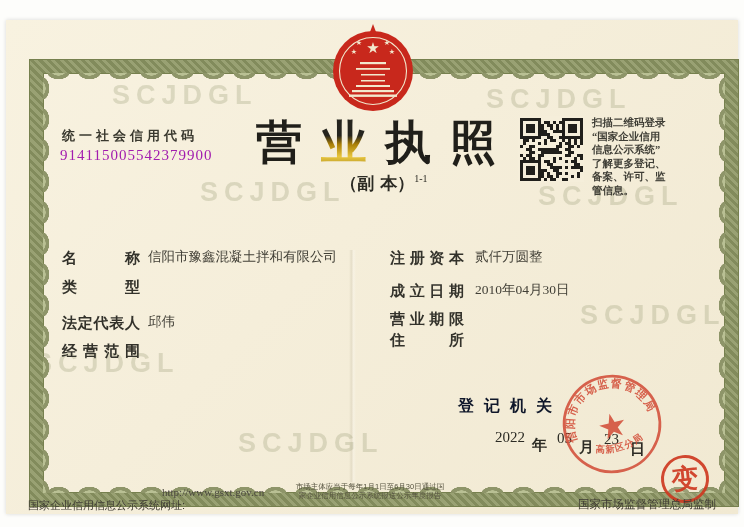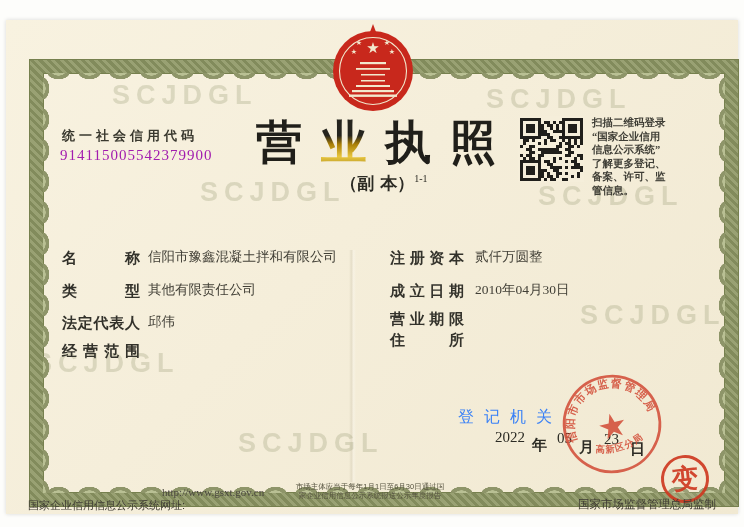--- a/index.html
+++ b/index.html
@@ -61,22 +61,22 @@
           font-weight:bold;font-size:15px;color:#33322b;flex:none;}
   .fvalue{font-size:13.5px;color:#413f36;font-family:"Liberation Serif",serif;
           white-space:pre-line;line-height:22px;padding-top:1px;}
   .lcol .flabel{width:78px;margin-right:8px;}
   .rcol .flabel{width:74px;margin-right:11px;}
   .r1{left:62px;top:205px;} .r2{left:62px;top:238px;} .r3{left:62px;top:270px;}
   .r4{left:62px;top:302px;} .r4 .fvalue{width:240px;}
   .r5{left:390px;top:205px;} .r6{left:390px;top:238px;} .r7{left:390px;top:270px;}
   .r8{left:390px;top:291px;}
   
-  .reg{position:absolute;left:458px;top:407px;font-weight:normal;font-size:16px;
-       letter-spacing:10px;color:#3b82f6;}
+  .reg{position:absolute;left:458px;top:396px;font-weight:bold;font-size:16px;
+       letter-spacing:10px;color:#0f172a;}
   .date{position:absolute;left:495px;top:428px;font-size:15px;color:#2c2b24;}
   .date span{display:inline-block;}
   .date .num{font-family:"Liberation Serif",serif;}
   .date .unit{font-weight:bold;}
   .d-y{transform:translateY(8px);margin-left:7px;}
   .d-mn{margin-left:10px;transform:translateY(1px);}
   .d-m{transform:translateY(10px);margin-left:7px;}
   .d-dn{margin-left:10px;transform:translateY(2px);}
   .d-d{transform:translateY(12px);margin-left:11px;}
   
@@ -381,21 +381,20 @@
 了解更多登记、
 备案、许可、监
 管信息。</div>
 
 <div class="row lcol r1">
   <span class="flabel">名称</span>
   <span class="fvalue">信阳市豫鑫混凝土拌和有限公司</span>
 </div>
 <div class="row lcol r2">
   <span class="flabel">类型</span>
-  <span class="fvalue">其他有限责任公司</span>
 </div>
 <div class="row lcol r3">
   <span class="flabel">法定代表人</span>
   <span class="fvalue">邱伟</span>
 </div>
 <div class="row lcol r4">
   <span class="flabel">经营范围</span>
 </div>
 
 <div class="row rcol r5">

